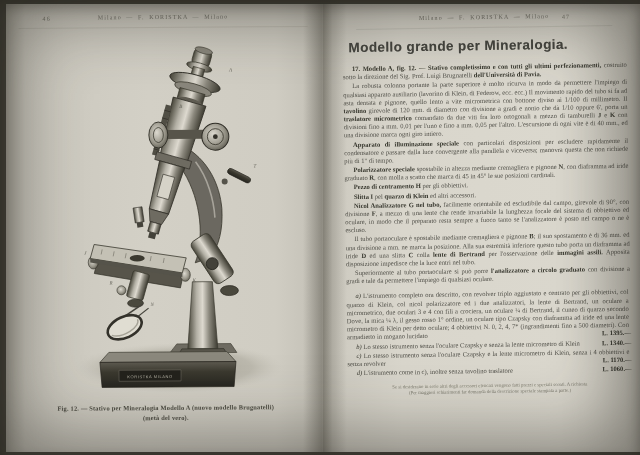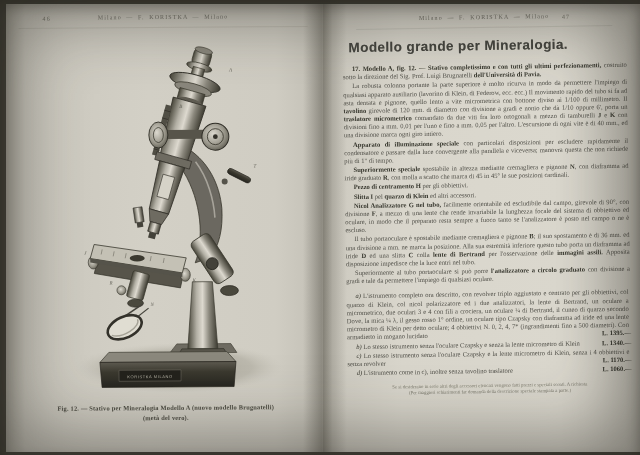--- a/index.html
+++ b/index.html
@@ -201,21 +201,21 @@
         <span class="pageno pn-right">47</span>
         <span class="rule"></span>
       </div>
 
       <h1 class="doc-title">Modello grande per Mineralogia.</h1>
 
       <div class="body-text">
           <p class="para"><b>17. Modello A, fig. 12. — Stativo completissimo e con tutti gli ultimi perfezionamenti, </b><span>costruito sotto la direzione del Sig. Prof. Luigi Brugnatelli </span><b>dell'Università di Pavia.</b></p>
           <p class="para sp"><span>La robusta colonna portante la parte superiore è molto ricurva in modo da permettere l'impiego di qualsiasi apparato ausiliario (lavorino di Klein, di Federow, ecc. ecc.) Il movimento rapido del tubo si fa ad asta dentata e pignone, quello lento a vite micrometrica con bottone diviso ai 1/100 di millimetro. Il </span><b>tavolino</b><span> girevole di 120 mm. di diametro con divisione a gradi e nonio che dà 1/10 oppure 6', porta un </span><b>traslatore micrometrico</b><span> comandato da due viti fra loro ortogonali a mezzo di tamburelli </span><b>J</b><span> e </span><b>K</b><span> con divisioni fino a mm. 0,01 per l'uno e fino a mm. 0,05 per l'altro. L'escursione di ogni vite è di 40 mm., ed una divisione marca ogni giro intiero.</span></p>
           <p class="para sp"><b>Apparato di illuminazione speciale</b><span> con particolari disposizioni per escludere rapidamente il condensatore e passare dalla luce convergente alla parallela e viceversa; manovra questa che non richiede più di 1" di tempo.</span></p>
-          <p class="para sp"><b>Superiormente speciale</b><span> spostabile in altezza mediante cremagliera e pignone </span><b>N</b><span>, con diaframma ad iride graduato </span><b>R</b><span>, con molla a scatto che marca di 45 in 45° le sue posizioni cardinali.</span></p>
+          <p class="para sp"><b>Polarizzatore speciale</b><span> spostabile in altezza mediante cremagliera e pignone </span><b>N</b><span>, con diaframma ad iride graduato </span><b>R</b><span>, con molla a scatto che marca di 45 in 45° le sue posizioni cardinali.</span></p>
           <p class="para sp"><b>Pezzo di centramento H</b><span> per gli obbiettivi.</span></p>
           <p class="para sp"><b>Slitta I</b><span> pel </span><b>quarzo di Klein</b><span> ed altri accessori.</span></p>
           <p class="para sp"><b>Nicol Analizzatore G nel tubo,</b><span> facilmente orientabile ed escludibile dal campo, girevole di 90°, con divisione </span><b>F</b><span>, a mezzo di una lente che rende invariabile la lunghezza focale del sistema di obbiettivo ed oculare, in modo che il preparato resta sempre a fuoco tanto se l'analizzatore è posto nel campo o ne è escluso.</span></p>
           <p class="para sp"><span>Il tubo portaoculare è spostabile mediante cremagliera e pignone </span><b>B</b><span>; il suo spostamento è di 36 mm. ed una divisione a mm. ne marca la posizione. Alla sua estremità inferiore questo tubo porta un diaframma ad iride </span><b>D</b><span> ed una slitta </span><b>C</b><span> colla </span><b>lente di Bertrand</b><span> per l'osservazione delle </span><b>immagini assili.</b><span> Apposita disposizione impedisce che la luce entri nel tubo.</span></p>
           <p class="para sp"><span>Superiormente al tubo portaoculare si può porre </span><b>l'analizzatore a circolo graduato</b><span> con divisione a gradi e tale da permettere l'impiego di qualsiasi oculare.</span></p>
         </div>
 
       <div class="body-text price-list">
           <p class="item"><span class="ilabel">a) </span><span>L'istrumento completo ora descritto, con revolver triplo aggiustato e centrato per gli obbiettivi, col quarzo di Klein, col nicol polarizzatore ed i due analizzatori, la lente di Bertrand, un oculare a micrometrico, due oculari 3 e 4 con fili a crociera, un oculare ¼ di Bertrand, il cuneo di quarzo secondo Dove, la mica ¼ λ, il gesso rosso 1° ordine, un oculare tipo Czapsky con diaframma ad iride ed una lente micrometro di Klein per detto oculare; 4 obbiettivi N. 0, 2, 4, 7* (ingrandimenti fino a 500 diametri). Con armadietto in mogano lucidato </span><span class="price">L. 1395.—</span></p>
           <p class="item"><span class="ilabel">b) </span><span>Lo stesso istrumento senza l'oculare Czapsky e senza la lente micrometro di Klein </span><span class="price">L. 1340.—</span></p>

